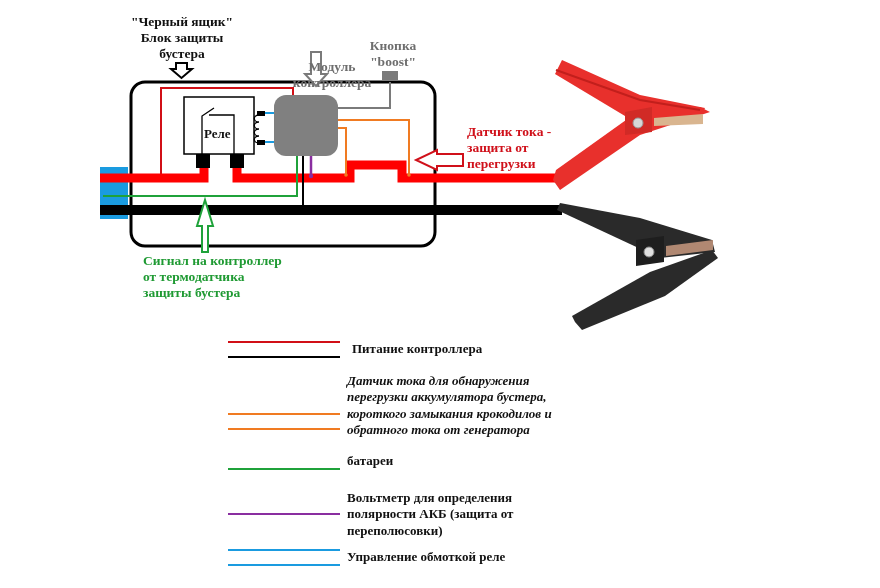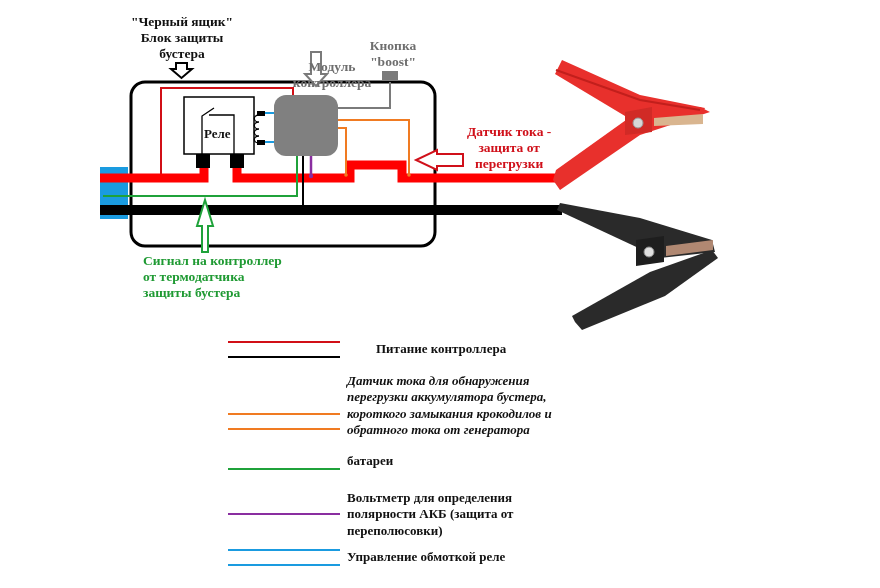--- a/index.html
+++ b/index.html
@@ -1,21 +1,21 @@
 <!DOCTYPE html>
 <html><head>
   <meta charset="utf-8">
   <style>
     html, body { margin: 0; padding: 0; background: #ffffff; }
     body { width: 880px; height: 588px; position: relative; overflow: hidden; font-family: "DejaVu Serif", serif; }
     svg { position: absolute; left: 0; top: 0; }
     .lbl { position: absolute; font-family: "Liberation Serif", "DejaVu Serif", serif; font-weight: bold; line-height: 1.2; white-space: nowrap; }
     .lbl-black { color: #111111; font-size: 13.5px; text-align: center; }
     .lbl-gray { color: #6e6e6e; font-size: 13.5px; text-align: center; }
-    .lbl-red { color: #d0101a; font-size: 13.5px; text-align: center; }
+    .lbl-red { color: #d0101a; font-size: 13.5px; }
     .lbl-green { color: #1f9a33; font-size: 13.5px; }
     .legend-text { position: absolute; font-family: "Liberation Serif", "DejaVu Serif", serif; font-weight: bold; font-size: 13px; color: #111; line-height: 1.25; white-space: nowrap; }
     .relay-text { font-family: "Liberation Serif", "DejaVu Serif", serif; font-weight: bold; font-size: 13px; }
   </style>
 </head>
 <body>
 
 <svg width="880" height="588" viewBox="0 0 880 588">
 
   <rect x="100" y="167" width="28" height="52" fill="#1a9be0"></rect>
@@ -117,21 +117,21 @@
   <div>защита от</div>
   <div>перегрузки</div>
 </div>
 
 <div class="lbl lbl-green" style="left:143px; top:253px;">
   <div>Сигнал на контроллер</div>
   <div>от термодатчика</div>
   <div>защиты бустера</div>
 </div>
 
-<div class="legend-text" style="left:352px; top:341px;margin-left:24px;">
+<div class="legend-text" style="left:352px; top:341px;">
   <div>Питание контроллера</div>
 </div>
 <div class="legend-text" style="left:347px; top:373px;font-style:italic;">
   <div>Датчик тока для обнаружения</div>
   <div>перегрузки аккумулятора бустера,</div>
   <div>короткого замыкания крокодилов и</div>
   <div>обратного тока от генератора</div>
 </div>
 <div class="legend-text" style="left:347px; top:453px;">
   <div>батареи</div>

